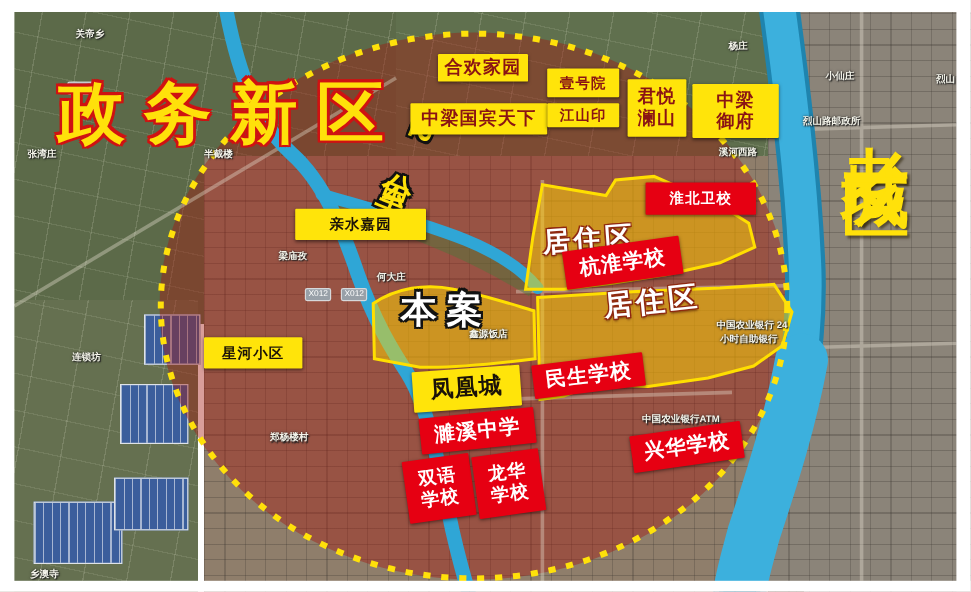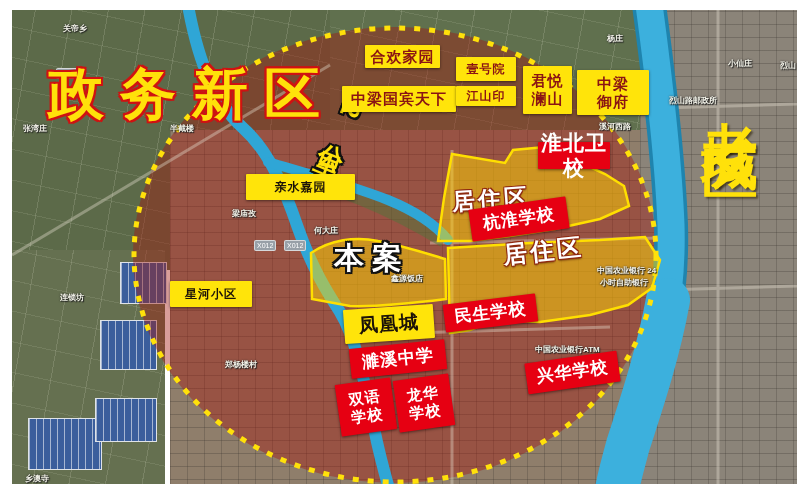--- a/index.html
+++ b/index.html
@@ -93,21 +93,21 @@
       <span class="poi" style="left: 170px; top: 123px;">半截楼</span>
       <span class="poi" style="left: 232px; top: 208px;">梁庙孜</span>
       <span class="poi" style="left: 314px; top: 225px;">何大庄</span>
       <span class="poi" style="left: 60px; top: 292px;">连锁坊</span>
       <span class="poi" style="left: 225px; top: 359px;">郑杨楼村</span>
       <span class="poi" style="left: 391px; top: 273px;">鑫源饭店</span>
       <span class="poi" style="left: 597px; top: 265px;">中国农业银行 24</span>
       <span class="poi" style="left: 600px; top: 277px; text-align: center;">小时自助银行</span>
       <span class="poi" style="left: 535px; top: 344px;">中国农业银行ATM</span>
       <span class="poi" style="left: 607px; top: 33px;">杨庄</span>
-      <span class="poi" style="left: 728px; top: 58px; text-align: right;">小仙庄</span>
+      <span class="poi" style="left: 688px; top: 58px; text-align: right;">小仙庄</span>
       <span class="poi" style="left: 780px; top: 60px;">烈山</span>
       <span class="poi" style="left: 669px; top: 95px;">烈山路邮政所</span>
       <span class="poi" style="left: 599px; top: 121px;">溪河西路</span>
       <span class="poi" style="left: 25px; top: 473px;">乡澳寺</span>
     </div>
   <div>
       <span class="chip" style="left: 254px; top: 240px;">X012</span>
       <span class="chip" style="left: 284px; top: 240px;">X012</span>
       <span class="chip" style="left: 56px; top: 68px;">S202</span>
     </div>
@@ -130,21 +130,21 @@
     <span>澜山</span>
   </div>
   <div class="ybox" style="left:577px;top:70px;width:72px;height:45px;font-size:15px;flex-direction:column;">
     <span>中梁</span>
     <span>御府</span>
   </div>
   <div class="ybox dark" style="left:246px;top:174px;width:109px;height:26px;">亲水嘉园</div>
   <div class="ybox dark" style="left:170px;top:281px;width:82px;height:26px;">星河小区</div>
   <div class="ybox dark" style="left:344px;top:307px;width:90px;height:34px;font-size:19px;transform:rotate(-4deg);">凤凰城</div>
 
-  <div class="rbox" style="left:538px;top:142px;width:72px;height:27px;font-size:21px;">淮北卫校</div>
+  <div class="rbox" style="left:538px;top:152px;width:92px;height:27px;font-size:12px;">淮北卫校</div>
   <div class="rbox" style="left:470px;top:203px;width:98px;height:32px;transform:rotate(-8deg);">杭淮学校</div>
   <div class="rbox" style="left:444px;top:299px;width:93px;height:28px;transform:rotate(-7deg);">民生学校</div>
   <div class="rbox" style="left:350px;top:344px;width:96px;height:30px;transform:rotate(-6deg);">濉溪中学</div>
   <div class="rbox" style="left:338px;top:381px;width:56px;height:52px;font-size:15px;flex-direction:column;transform:rotate(-8deg);">
     <span>双语</span>
     <span>学校</span>
   </div>
   <div class="rbox" style="left:396px;top:377px;width:56px;height:52px;font-size:15px;flex-direction:column;transform:rotate(-8deg);">
     <span>龙华</span>
     <span>学校</span>

